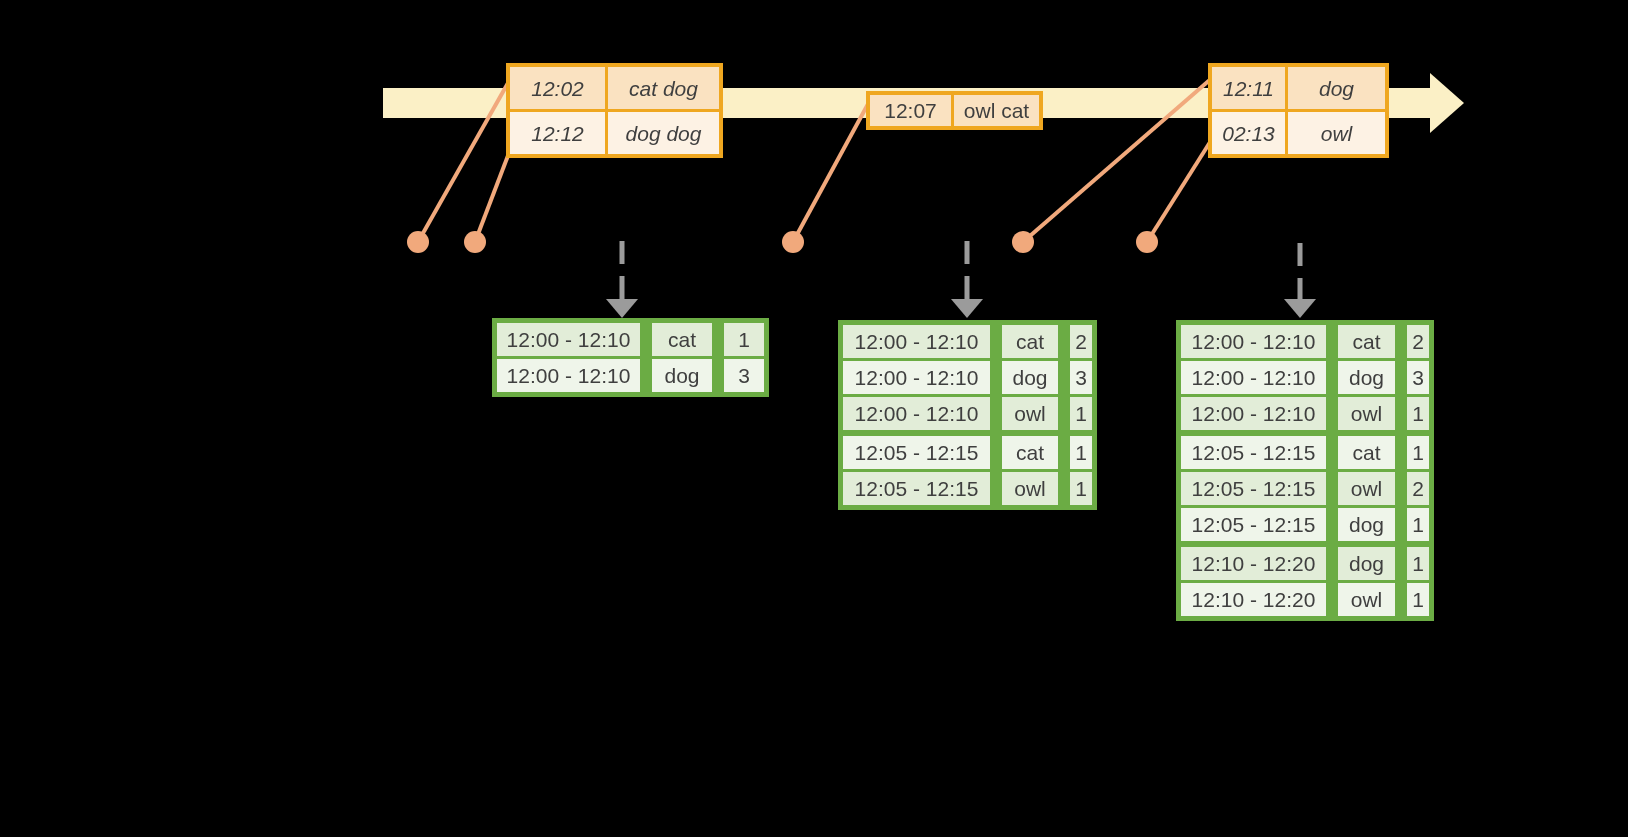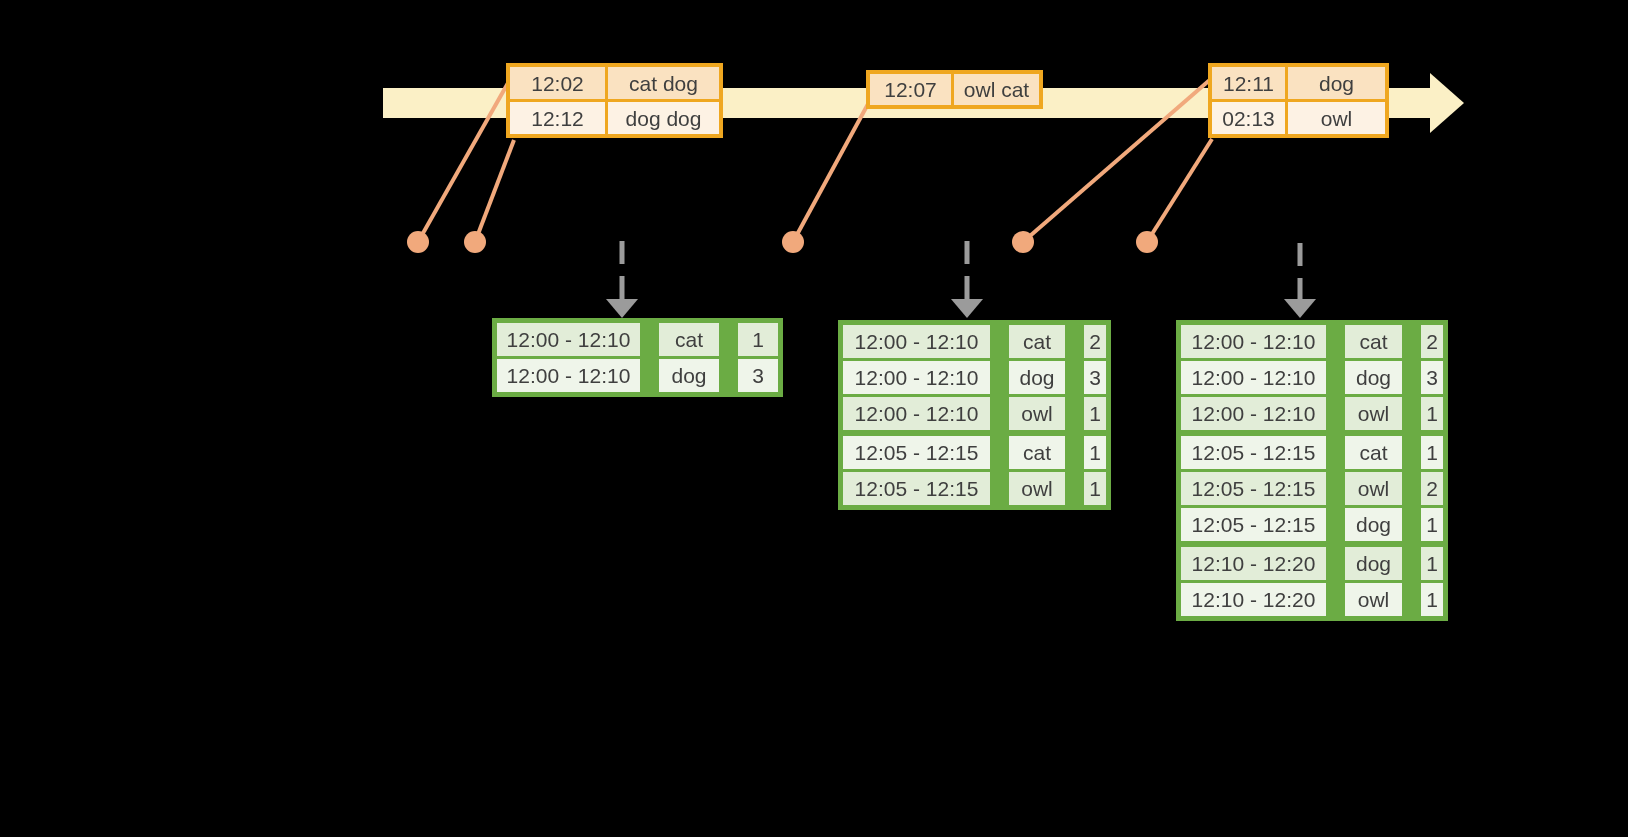--- a/index.html
+++ b/index.html
@@ -12,31 +12,31 @@
   
   .etable{
     position:absolute;z-index:2;background:#EFA720;padding:4px;
     display:flex;flex-direction:column;gap:3px;box-sizing:border-box;
   }
   .erow{display:flex;gap:3px;}
   .ecell{
     display:flex;align-items:center;justify-content:center;
     font-size:21px;line-height:1;
   }
-  .ecell.h34{height:32px;}
+  .ecell.h34{height:42px;font-style:italic;}
   .ecell.h31{height:31px;}
   .ebg-odd{background:#FAE2C1;}
   .ebg-even{background:#FDF2E4;}
 
   
   .gtable{
     position:absolute;z-index:2;background:#6BAC44;padding:5px;
     display:flex;flex-direction:column;gap:3px;box-sizing:border-box;
   }
-  .grow{display:flex;gap:19px;}
+  .grow{display:flex;gap:12px;}
   .grow.gsep{margin-top:3px;}
   .gcell{
     display:flex;align-items:center;justify-content:center;
     font-size:21px;line-height:1;height:33px;
   }
   .gbg-odd{background:#E2EDD8;}
   .gbg-even{background:#EFF5EA;}
 </style>
 </head>
 <body>
@@ -78,21 +78,21 @@
     <div class="erow">
       <div class="ecell h34 ebg-odd" style="width:95px">12:02</div>
       <div class="ecell h34 ebg-odd" style="width:111px">cat dog</div>
     </div>
     <div class="erow">
       <div class="ecell h34 ebg-even" style="width:95px">12:12</div>
       <div class="ecell h34 ebg-even" style="width:111px">dog dog</div>
     </div>
   </div>
 
-  <div class="etable" style="left:866px;top:70px;">
+  <div class="etable" style="left:866px;top:91px;">
     <div class="erow">
       <div class="ecell h31 ebg-odd" style="width:81px">12:07</div>
       <div class="ecell h31 ebg-odd" style="width:85px">owl cat</div>
     </div>
   </div>
 
   <div class="etable" style="left:1172px;top:63px;margin-left:36px;">
     <div class="erow">
       <div class="ecell h34 ebg-odd" style="width:73px">12:11</div>
       <div class="ecell h34 ebg-odd" style="width:97px">dog</div>

